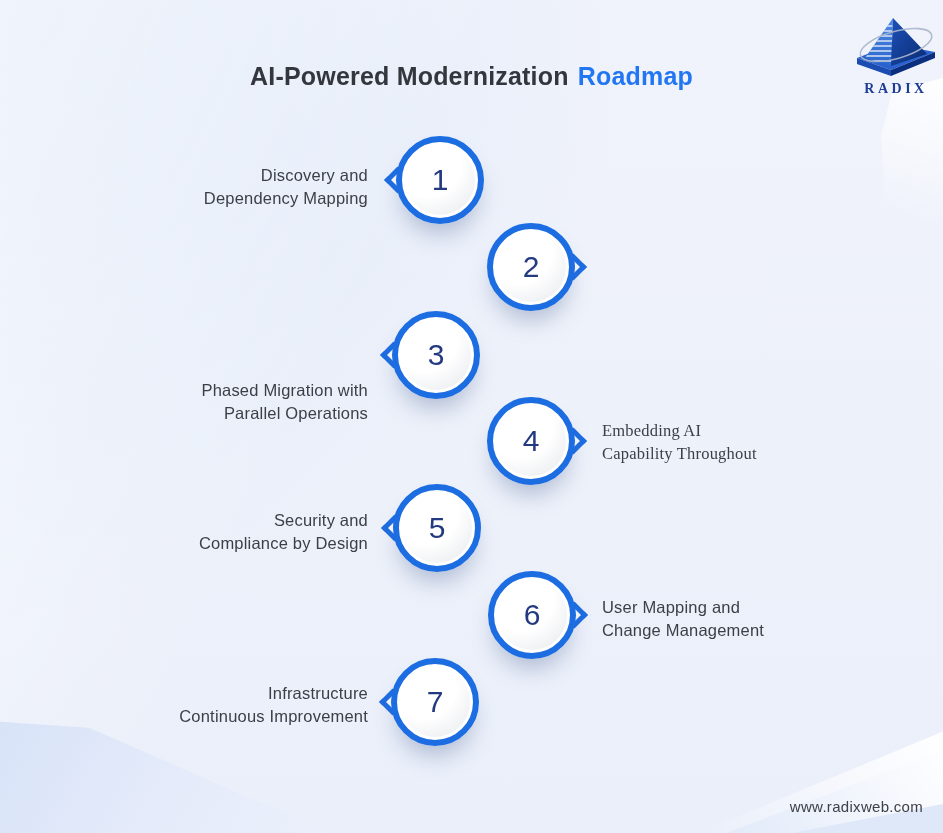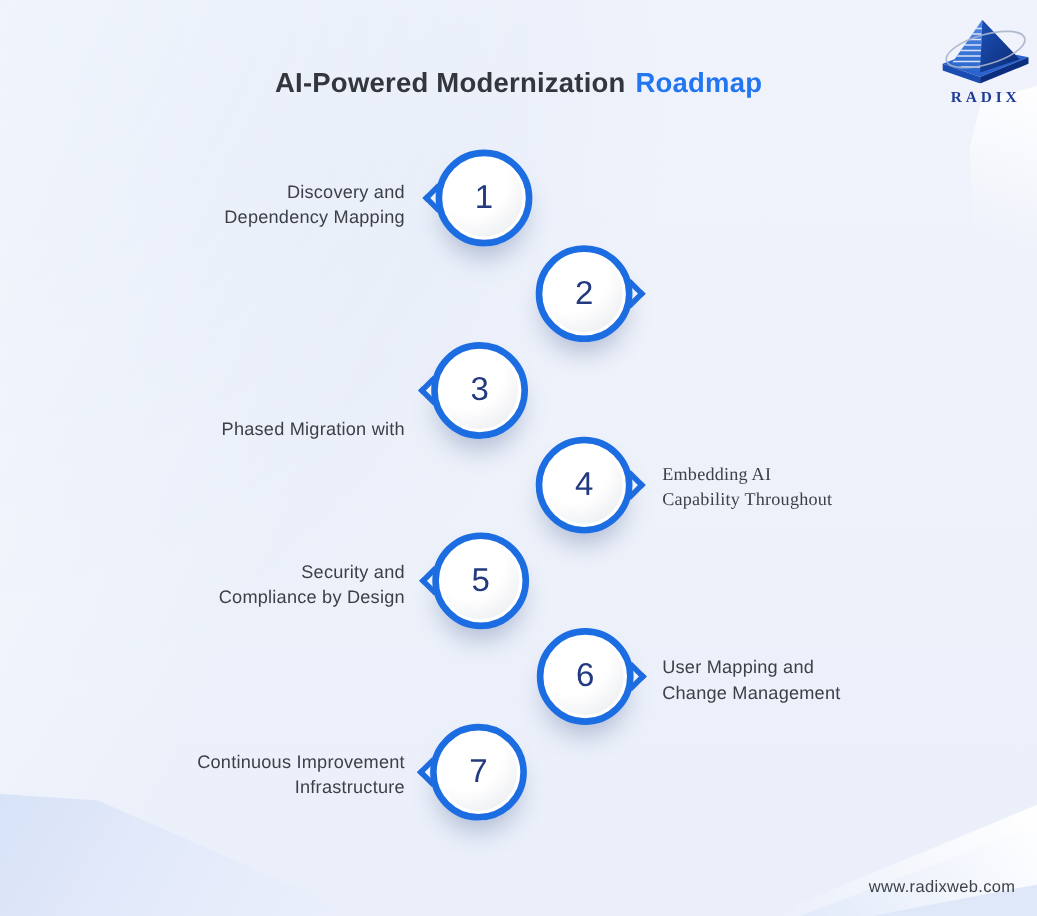--- a/index.html
+++ b/index.html
@@ -134,20 +134,21 @@
 
   <div class="circle-wrap c2">
     <span class="notch nr"></span>
     <div class="circle">
         <span class="num">2</span>
       </div>
   </div>
 
   <div class="label ll t3">
     <div>Phased Migration with</div>
+    <div>Parallel Operations</div>
   </div>
   <div class="circle-wrap c3">
     <span class="notch nl"></span>
     <div class="circle">
         <span class="num">3</span>
       </div>
   </div>
 
   <div class="circle-wrap c4">
     <span class="notch nr"></span>
@@ -176,22 +177,22 @@
     <div class="circle">
         <span class="num">6</span>
       </div>
   </div>
   <div class="label lr t6">
     <div>User Mapping and</div>
     <div>Change Management</div>
   </div>
 
   <div class="label ll t7">
+    <div>Infrastructure</div>
     <div>Continuous Improvement</div>
-    <div>Infrastructure</div>
   </div>
   <div class="circle-wrap c7">
     <span class="notch nl"></span>
     <div class="circle">
         <span class="num">7</span>
       </div>
   </div>
 
   <div class="footer">www.radixweb.com</div>
 

